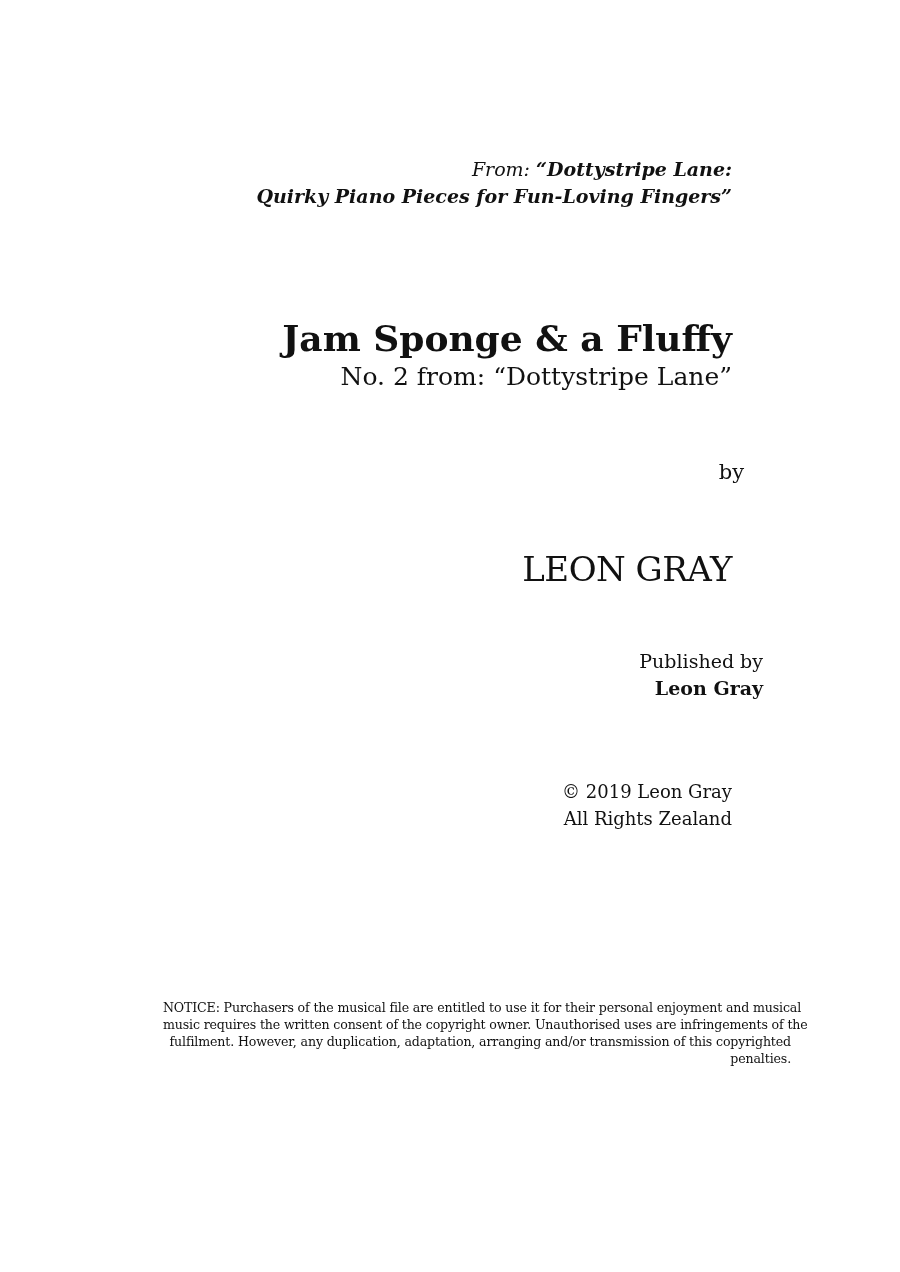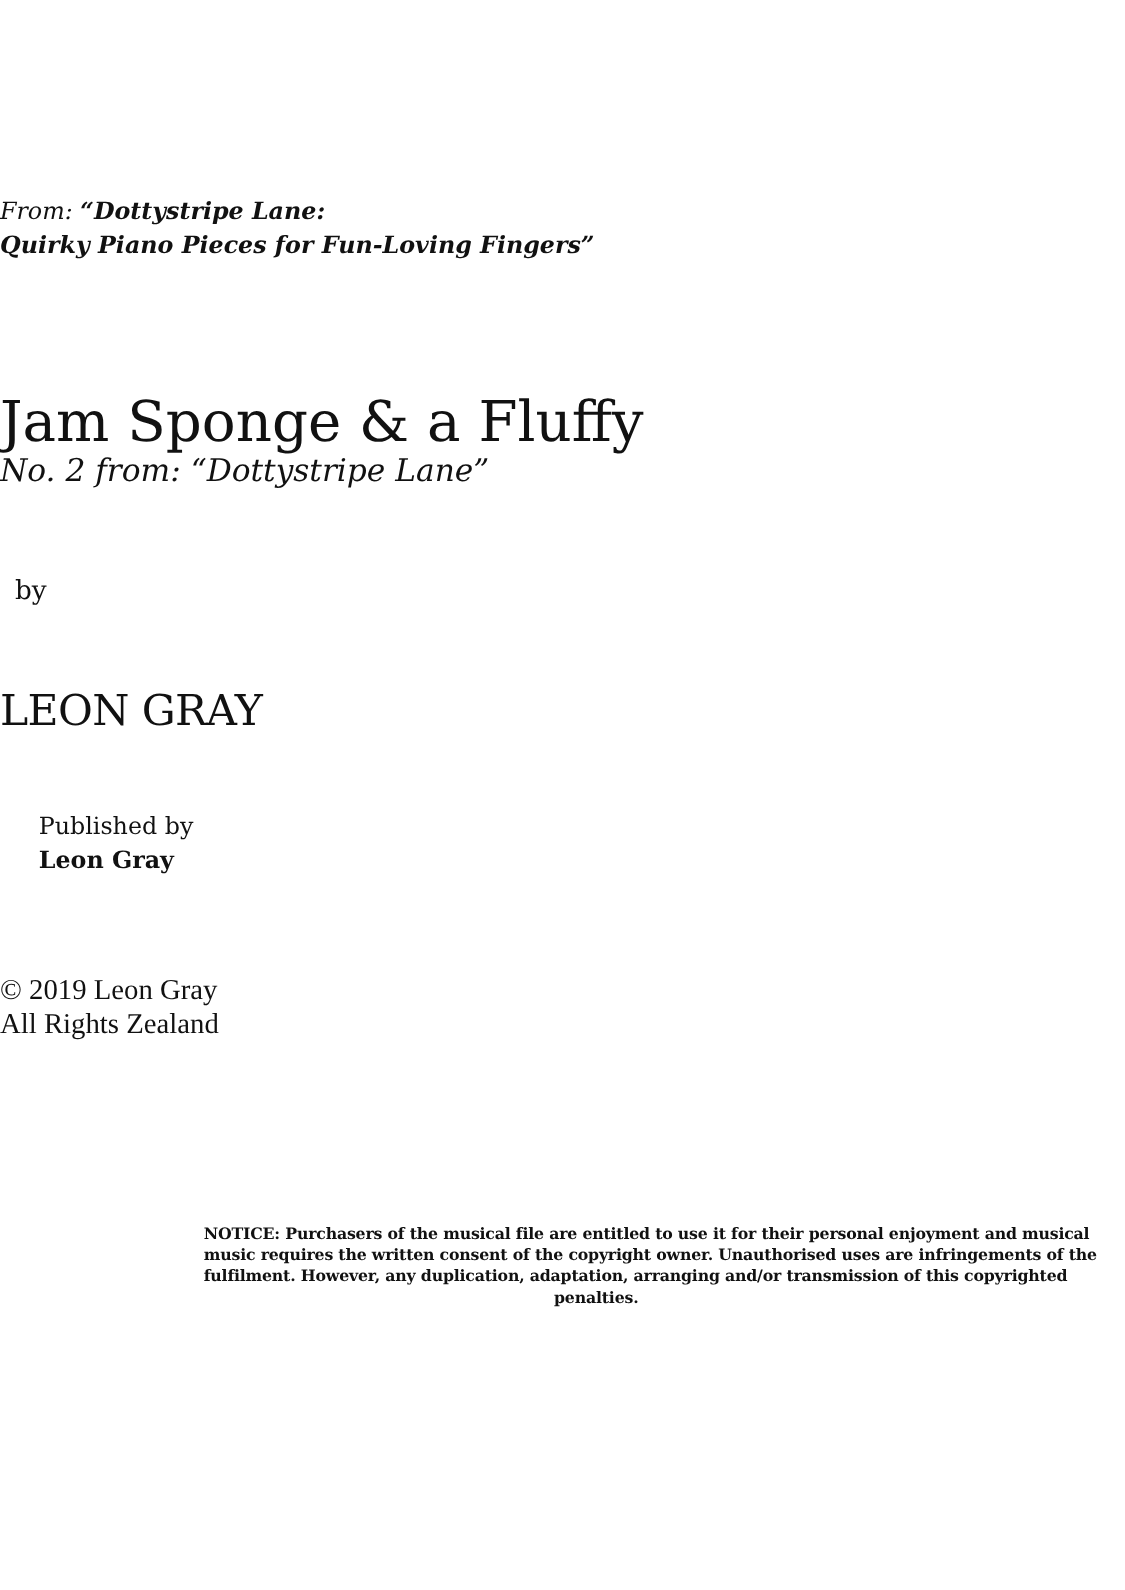--- a/index.html
+++ b/index.html
@@ -12,40 +12,39 @@
       height: 1272px;
       position: relative;
       font-family: "DejaVu Serif", "Liberation Serif", serif;
       color: #111111;
       overflow: hidden;
     }
     .center {
       position: absolute;
       left: 0;
       width: 732px;
-      text-align: left;
+      text-align: right;
     }
     .source-block {
       top: 156px;
       font-size: 19px;
       line-height: 27px;
       font-style: italic;
     }
     .source-block .b { font-weight: bold; }
     .title {
       top: 318px;
-      font-size: 45px;
+      font-size: 36px;
       line-height: 40px;
-      font-weight: normal;
+      font-weight: bold;
     }
     .subtitle {
       top: 361px;
       font-size: 25px;
       line-height: 32px;
-      font-style: italic;
     }
     .by {
       top: 458px;
       font-size: 21px;
       line-height: 28px;
       padding-left: 12px;
     }
     .composer {
       top: 548px;
       font-size: 34px;
@@ -54,34 +53,32 @@
     }
     .published {
       top: 648px;
       font-size: 19px;
       line-height: 27px;
       padding-left: 31px;
     }
     .published .pub-name { font-weight: bold; }
     .copyright {
       top: 778px;
-      font-size: 23px;
+      font-size: 18px;
       line-height: 27px;
-      font-family: Liberation Serif, serif;
     }
     .notice {
       position: absolute;
-      top: 978px;
+      top: 999px;
       left: 163px;
       width: 628px;
       font-size: 12.6px;
       line-height: 17px;
-      text-align: center;
+      text-align: right;
       letter-spacing: -0.15px;
-      font-weight: bold;
     }
     .line { display: block; white-space: nowrap; }
   </style>
 </head>
 <body>
 
 <div class="center source-block">
   <span class="line"><span>From: </span><span class="b">“Dottystripe Lane:</span></span>
   <span class="line b">Quirky Piano Pieces for Fun-Loving Fingers”</span>
 </div>

